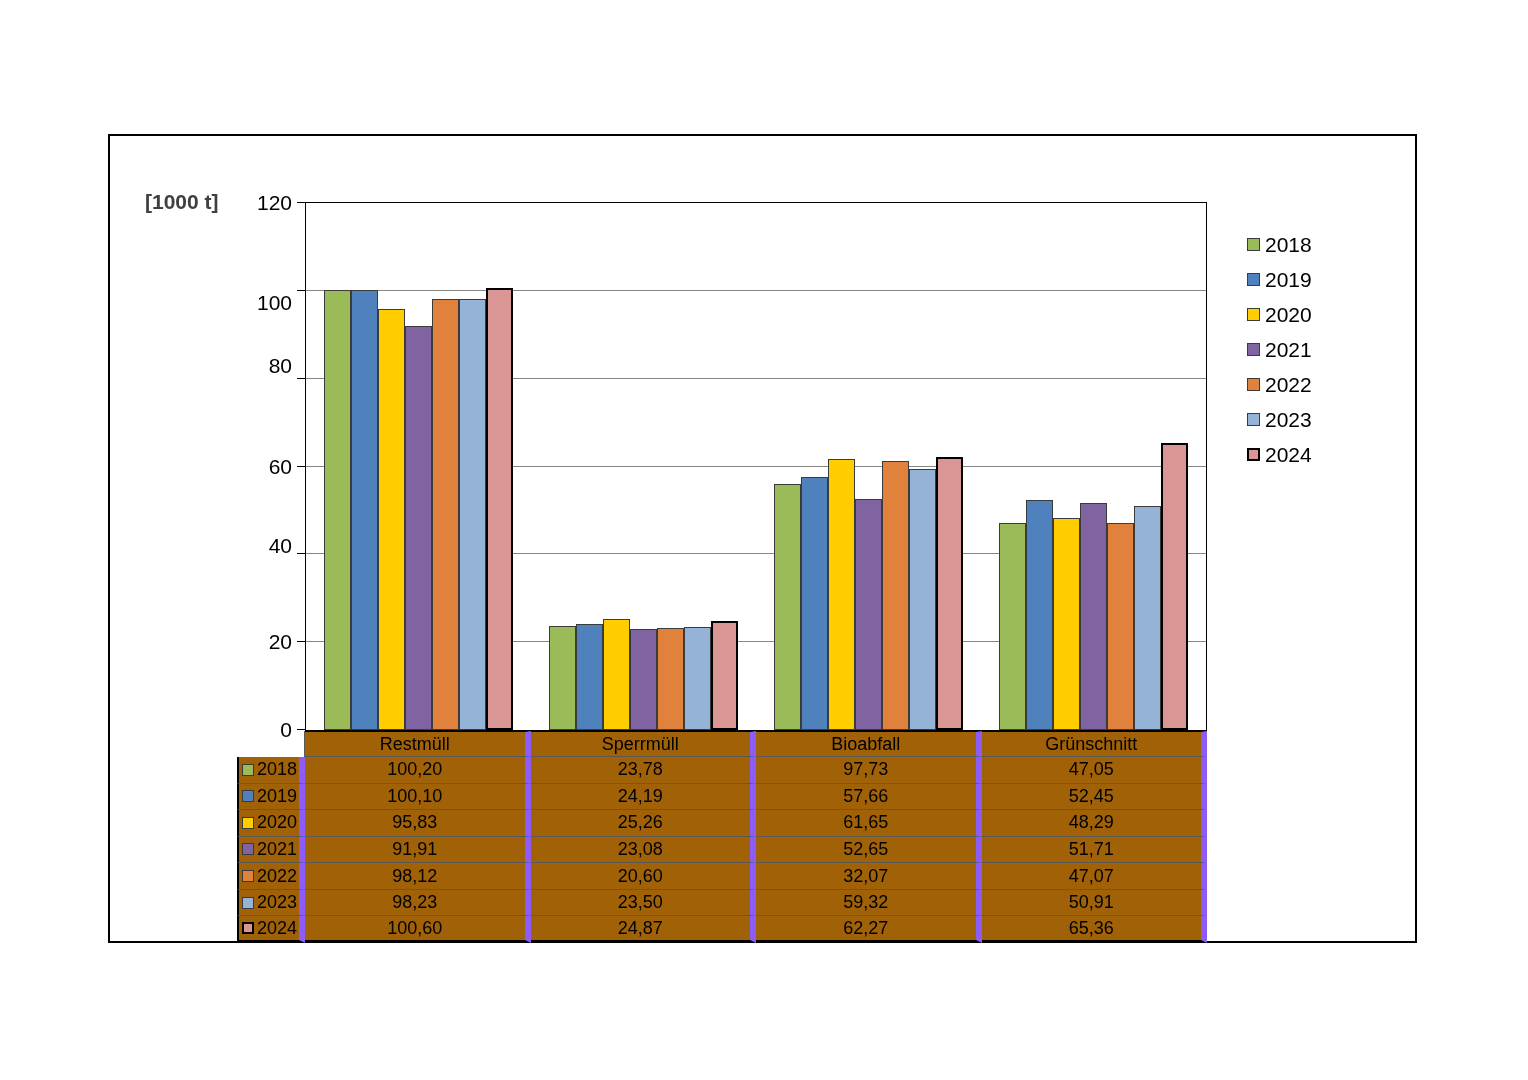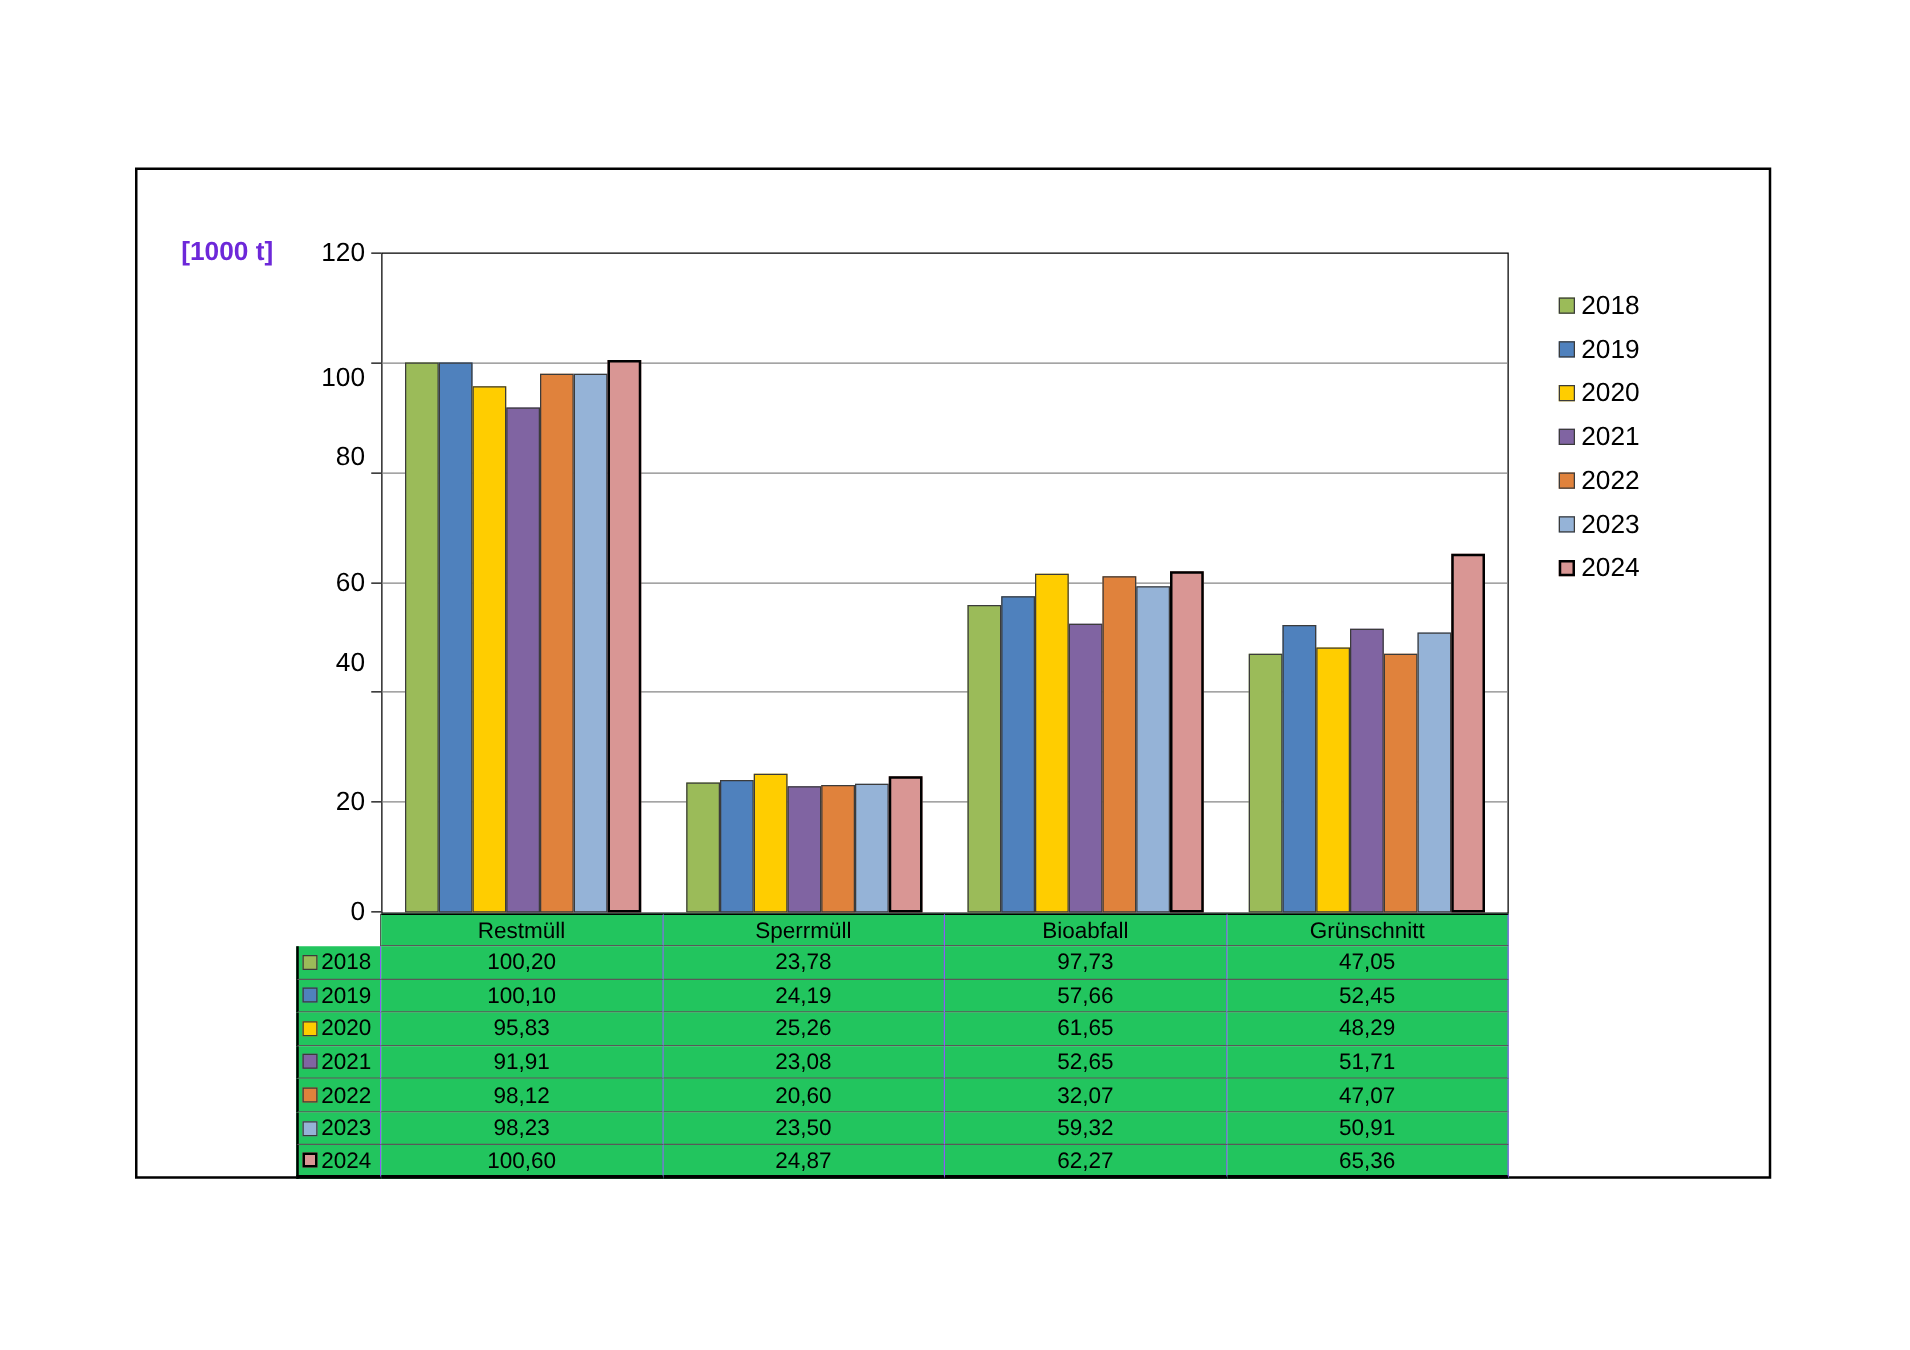--- a/index.html
+++ b/index.html
@@ -36,21 +36,21 @@
     color: #000000;
     letter-spacing: 0px;
     white-space: nowrap;
   }
   #unit-label {
     position: absolute;
     left: 145px;
     top: 190px;
     font-size: 21px;
     font-weight: bold;
-    color: #6d28d9;
+    color: #404040;
   }
   #plot-area {
     position: absolute;
     left: 305px;
     top: 202px;
     width: 902px;
     height: 529px;
     border: 1px solid #000000;
     box-sizing: border-box;
     background: #ffffff;
@@ -120,26 +120,26 @@
     top: 731px;
     width: 970px;
     height: 212px;
     display: grid;
     grid-template-columns: 68px repeat(4, 1fr);
     grid-template-rows: 26px repeat(7, 1fr);
     font-size: 18px;
     color: #000000;
   }
   .t-cell {
-    border-right: 1px solid #8b5cf6;
+    border-right: 6px solid #8b5cf6;
     border-bottom: 1px solid #595959;
     display: flex;
     align-items: center;
     justify-content: center;
-    background: #22c55e;
+    background: #a16207;
     overflow: hidden;
   }
   .t-spacer {
     border: none;
     border-right: 1px solid #595959;
     background: transparent;
   }
   .t-head {
     border-top: 1px solid #000000;
   }
@@ -170,21 +170,21 @@
   <div id="frame"></div>
 
 
   <div id="unit-label">[1000 t]</div>
 
   <div id="yaxis-layer">
       <div class="ytick-label" style="left: 212px; top: 719px;">0</div>
       <div class="ytick-mark" style="left: 297px; top: 729px;"></div>
       <div class="ytick-label" style="left: 212px; top: 631.167px;">20</div>
       <div class="ytick-mark" style="left: 297px; top: 641.167px;"></div>
-      <div class="ytick-label" style="left: 212px; top: 520px;">40</div>
+      <div class="ytick-label" style="left: 212px; top: 535px;">40</div>
       <div class="ytick-mark" style="left: 297px; top: 553.333px;"></div>
       <div class="ytick-label" style="left: 212px; top: 455.5px;">60</div>
       <div class="ytick-mark" style="left: 297px; top: 465.5px;"></div>
       <div class="ytick-label" style="left: 212px; top: 355px;">80</div>
       <div class="ytick-mark" style="left: 297px; top: 377.667px;"></div>
       <div class="ytick-label" style="left: 212px; top: 279.833px; margin-top: 12px;">100</div>
       <div class="ytick-mark" style="left: 297px; top: 289.833px;"></div>
       <div class="ytick-label" style="left: 212px; top: 192px;">120</div>
       <div class="ytick-mark" style="left: 297px; top: 202px;"></div>
     </div>

